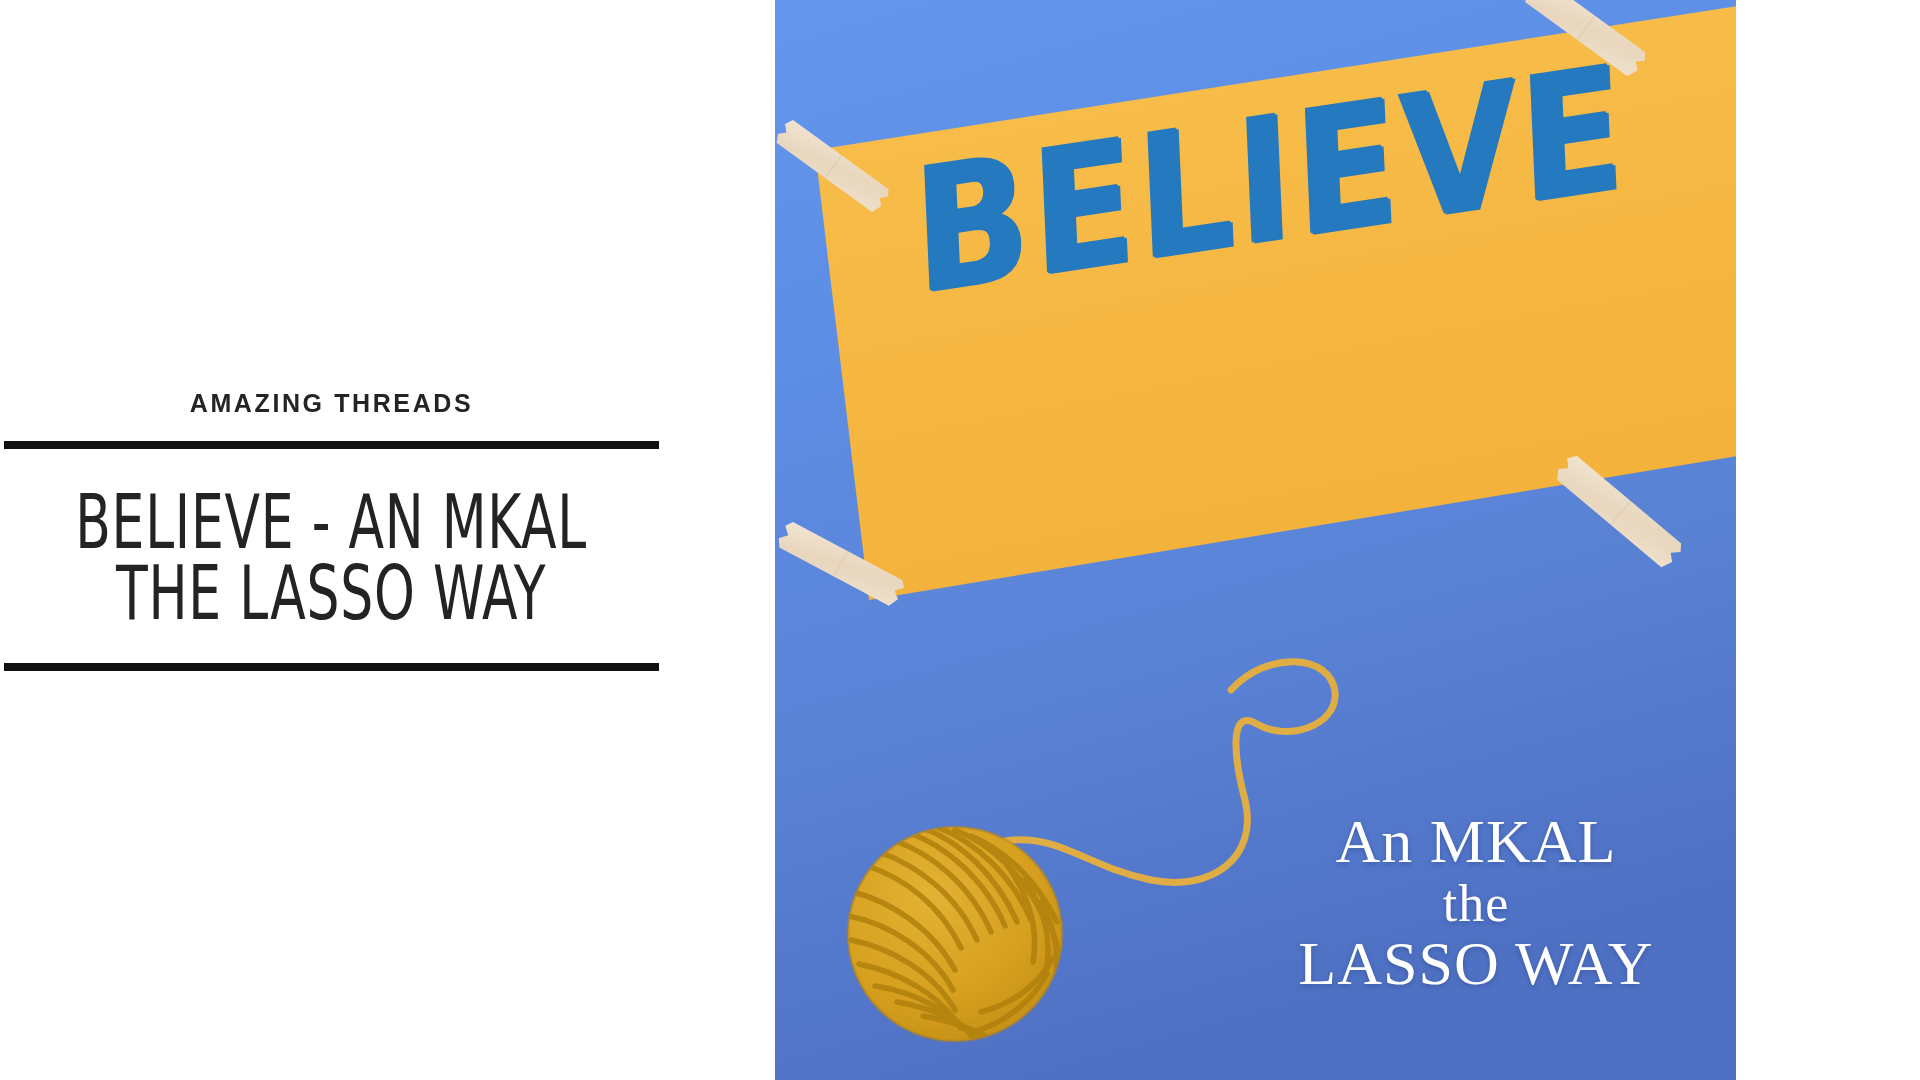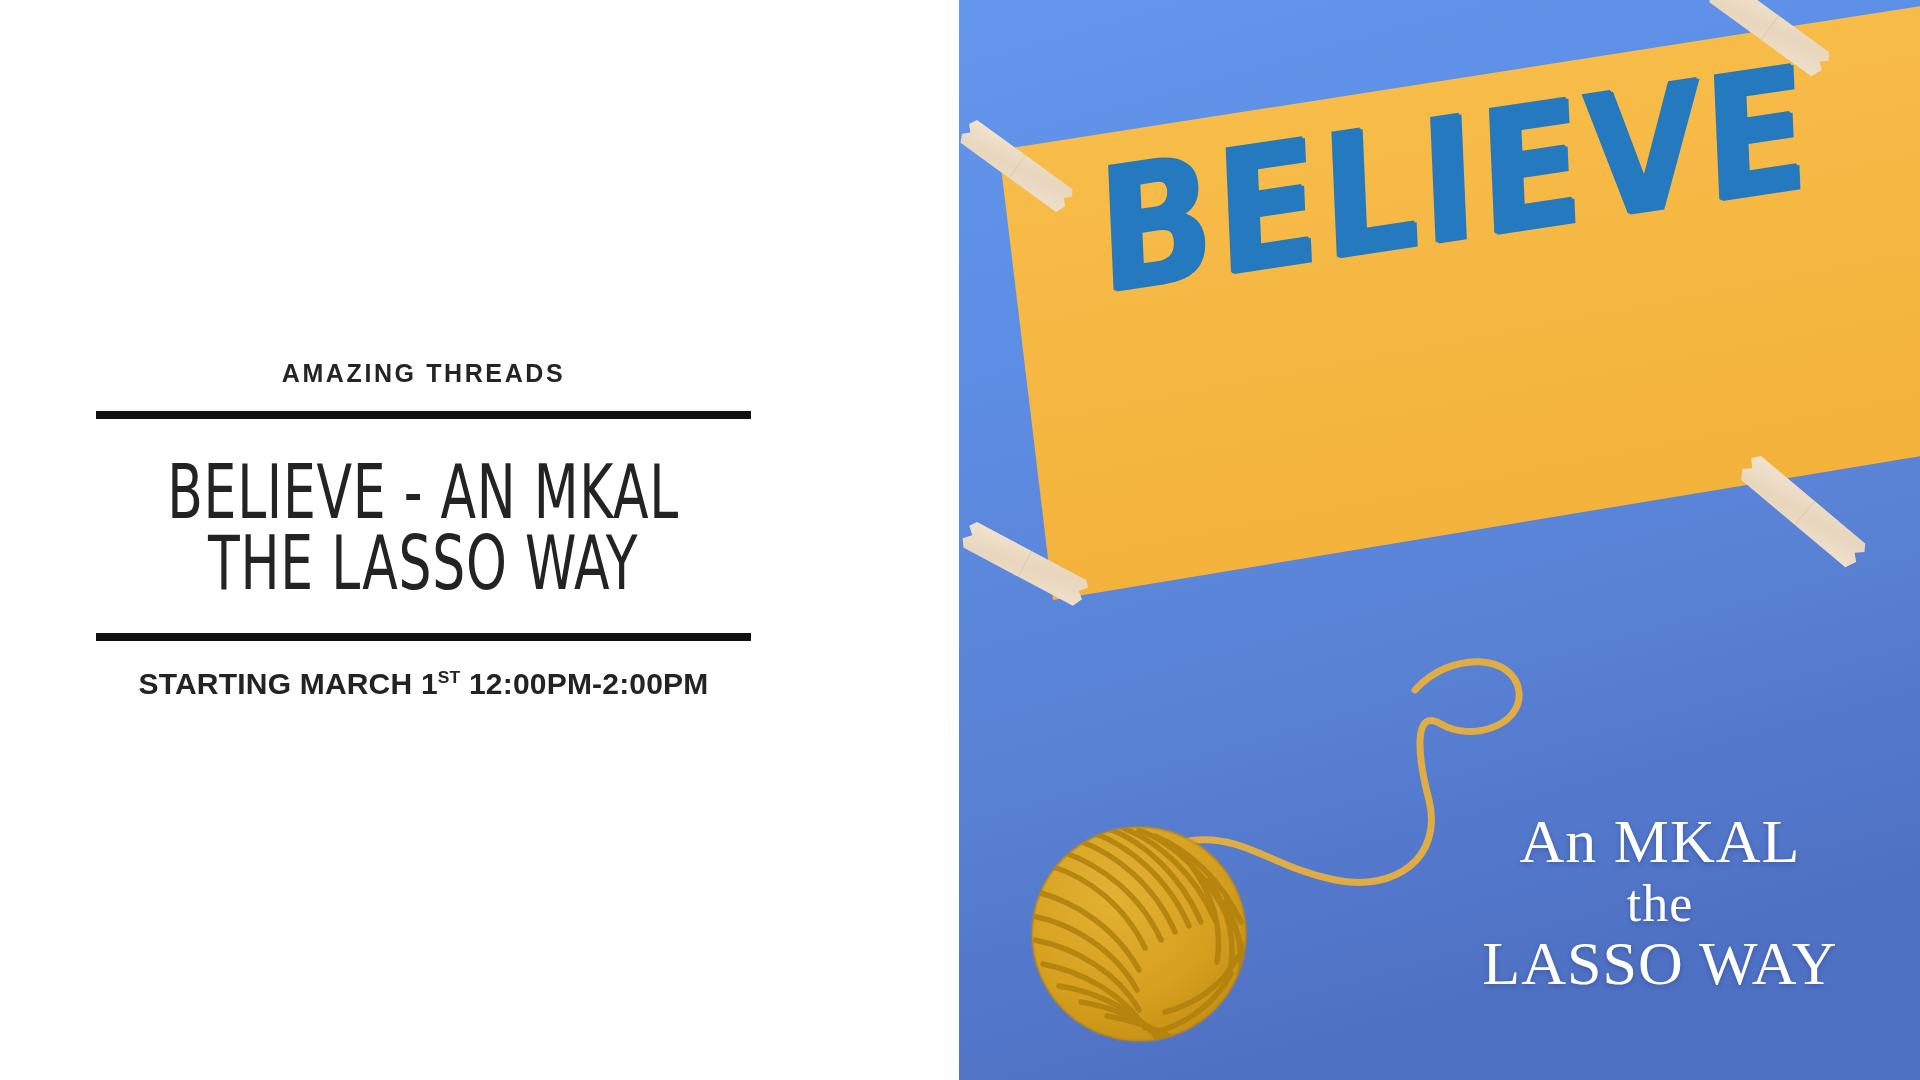--- a/index.html
+++ b/index.html
@@ -12,21 +12,21 @@
   .poster {
     position:relative;
     width:1920px; height:1080px;
     display:flex;
     background:#ffffff;
   }
 
   
   .left-panel {
     position:relative;
-    width:959px;
+    width:775px;
     height:1080px;
     background:#ffffff;
     display:flex;
     flex-direction:column;
     align-items:center;
     justify-content:center;
   }
   .text-stack {
     width:655px;
     margin-left:-112px;
@@ -140,21 +140,20 @@
 
       <div class="rule rule-top"></div>
 
       <div class="headline">
         <span class="ln">BELIEVE - AN MKAL</span>
         <span class="ln">THE LASSO WAY</span>
       </div>
 
       <div class="rule rule-bottom"></div>
 
-      <div class="footline"><span>STARTING MARCH 1</span><sup>ST</sup><span> 12:00PM-2:00PM</span></div>
 
     </div>
   </div>
 
   <div class="right-panel">
 
     <svg class="panel-svg" viewBox="0 0 961 1080" preserveAspectRatio="none">
       <defs>
         <linearGradient id="skyGrad" x1="0" y1="0" x2="0.25" y2="1">
           <stop offset="0%" stop-color="#6396ec"></stop>

